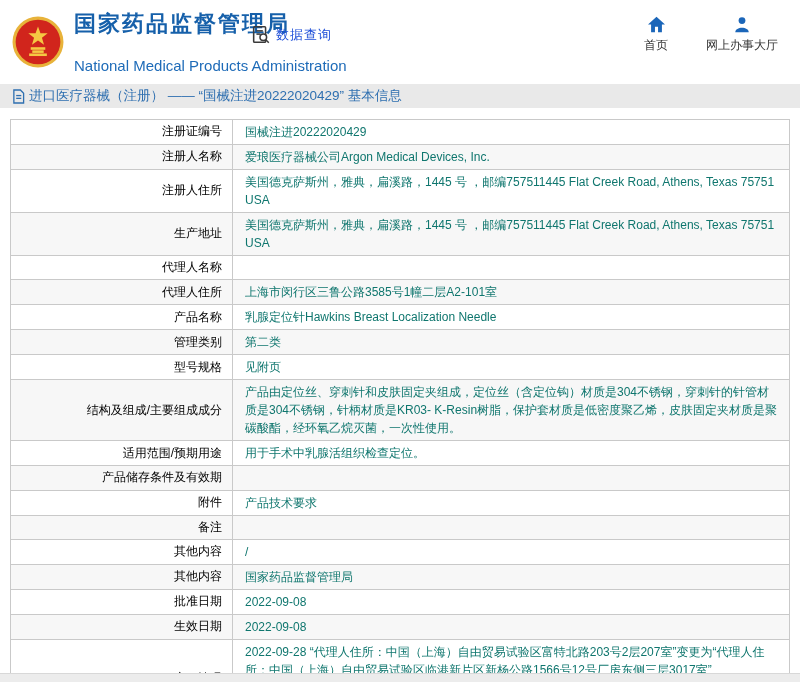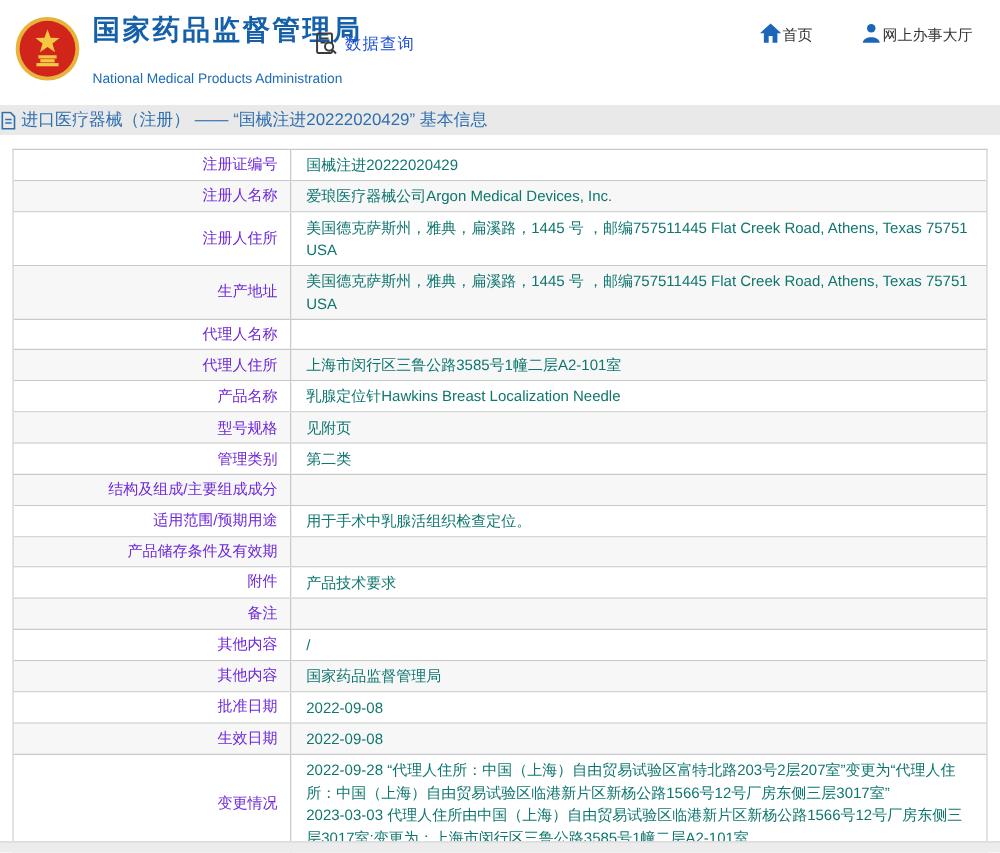--- a/index.html
+++ b/index.html
@@ -5,43 +5,43 @@
   * { margin:0; padding:0; box-sizing:border-box; }
   html,body { width:800px; height:682px; background:#fff; overflow:hidden;
     font-family:"Liberation Sans","DejaVu Sans",sans-serif; }
 
   
   .header { position:relative; height:75px; background:#fff; }
   .logo-block { position:absolute; left:12px; top:10px; display:flex; align-items:center; }
   .emblem { width:52px; height:52px; flex:0 0 auto; }
   .org-names { margin-left:10px; }
   .org-cn { font-size:22px; font-weight:bold; color:#1660aa; letter-spacing:2px; line-height:1.25; }
-  .org-en { font-size:11px; color:#1e6bb8; margin-top:19px; }
+  .org-en { font-size:15px; color:#1e6bb8; margin-top:19px; }
 
   .data-query { position:absolute; left:250px; top:24px; display:flex; align-items:center; cursor:pointer; }
   .data-query .dq-icon { margin-right:4px; }
   .dq-label { font-size:13px; color:#1d4ed8; letter-spacing:1px; }
 
   .top-nav { position:absolute; right:22px; top:16px; display:flex; gap:38px; }
-  .nav-item { display:flex; flex-direction:row; align-items:center; cursor:pointer; text-decoration:none; }
+  .nav-item { display:flex; flex-direction:column; align-items:center; cursor:pointer; text-decoration:none; }
   .nav-item .nav-label { font-size:12px; color:#333; margin-top:4px; white-space:nowrap; }
 
   
   .breadcrumb-bar { margin-top:9px; height:24px; background:#e9e9e9; display:flex;
-    align-items:center; }
+    align-items:center; padding-left:12px; }
   .crumb-icon { margin-right:4px; display:flex; align-items:center; }
   .crumb-text { font-size:13.5px; color:#2e6fb0; }
 
   
   .info-table { margin:11px 10px 0 10px; border:1px solid #c9c9c9; border-bottom:none; }
   .row { display:flex; border-bottom:1px solid #c9c9c9; background:#fff; }
   .row:nth-child(even) { background:#f7f7f7; }
   .cell-label { width:222px; flex:0 0 auto; border-right:1px solid #c9c9c9;
     display:flex; align-items:center; justify-content:flex-end; text-align:right;
-    padding:3px 10px 3px 4px; font-size:12px; color:#6d28d9; line-height:1.45; }
+    padding:3px 10px 3px 4px; font-size:12px; color:#000000; line-height:1.45; }
   .cell-value { flex:1; display:flex; align-items:center; padding:3px 8px 3px 12px;
     font-size:12px; color:#0f766e; line-height:1.5; min-height:22px; white-space:pre-line; }
 
   
   .footer-band { position:absolute; left:0; bottom:0; width:800px; height:9px;
     background:#ececec; border-top:1px solid #d8d8d8; }
 </style>
 </head>
 <body>
 
@@ -122,29 +122,30 @@
     </div>
     <div class="row">
       <div class="cell-label">代理人住所</div>
       <div class="cell-value">上海市闵行区三鲁公路3585号1幢二层A2-101室</div>
     </div>
     <div class="row">
       <div class="cell-label">产品名称</div>
       <div class="cell-value">乳腺定位针Hawkins Breast Localization Needle</div>
     </div>
     <div class="row">
+      <div class="cell-label">管理类别</div>
+      <div class="cell-value">第二类</div>
+    </div>
+    <div class="row">
       <div class="cell-label">型号规格</div>
       <div class="cell-value">见附页</div>
     </div>
     <div class="row">
-      <div class="cell-label">管理类别</div>
-      <div class="cell-value">第二类</div>
-    </div>
-    <div class="row">
       <div class="cell-label">结构及组成/主要组成成分</div>
+      <div class="cell-value">产品由定位丝、穿刺针和皮肤固定夹组成，定位丝（含定位钩）材质是304不锈钢，穿刺针的针管材质是304不锈钢，针柄材质是KR03- K-Resin树脂，保护套材质是低密度聚乙烯，皮肤固定夹材质是聚碳酸酯，经环氧乙烷灭菌，一次性使用。</div>
     </div>
     <div class="row">
       <div class="cell-label">适用范围/预期用途</div>
       <div class="cell-value">用于手术中乳腺活组织检查定位。</div>
     </div>
     <div class="row">
       <div class="cell-label">产品储存条件及有效期</div>
       <div class="cell-value"></div>
     </div>
     <div class="row">

